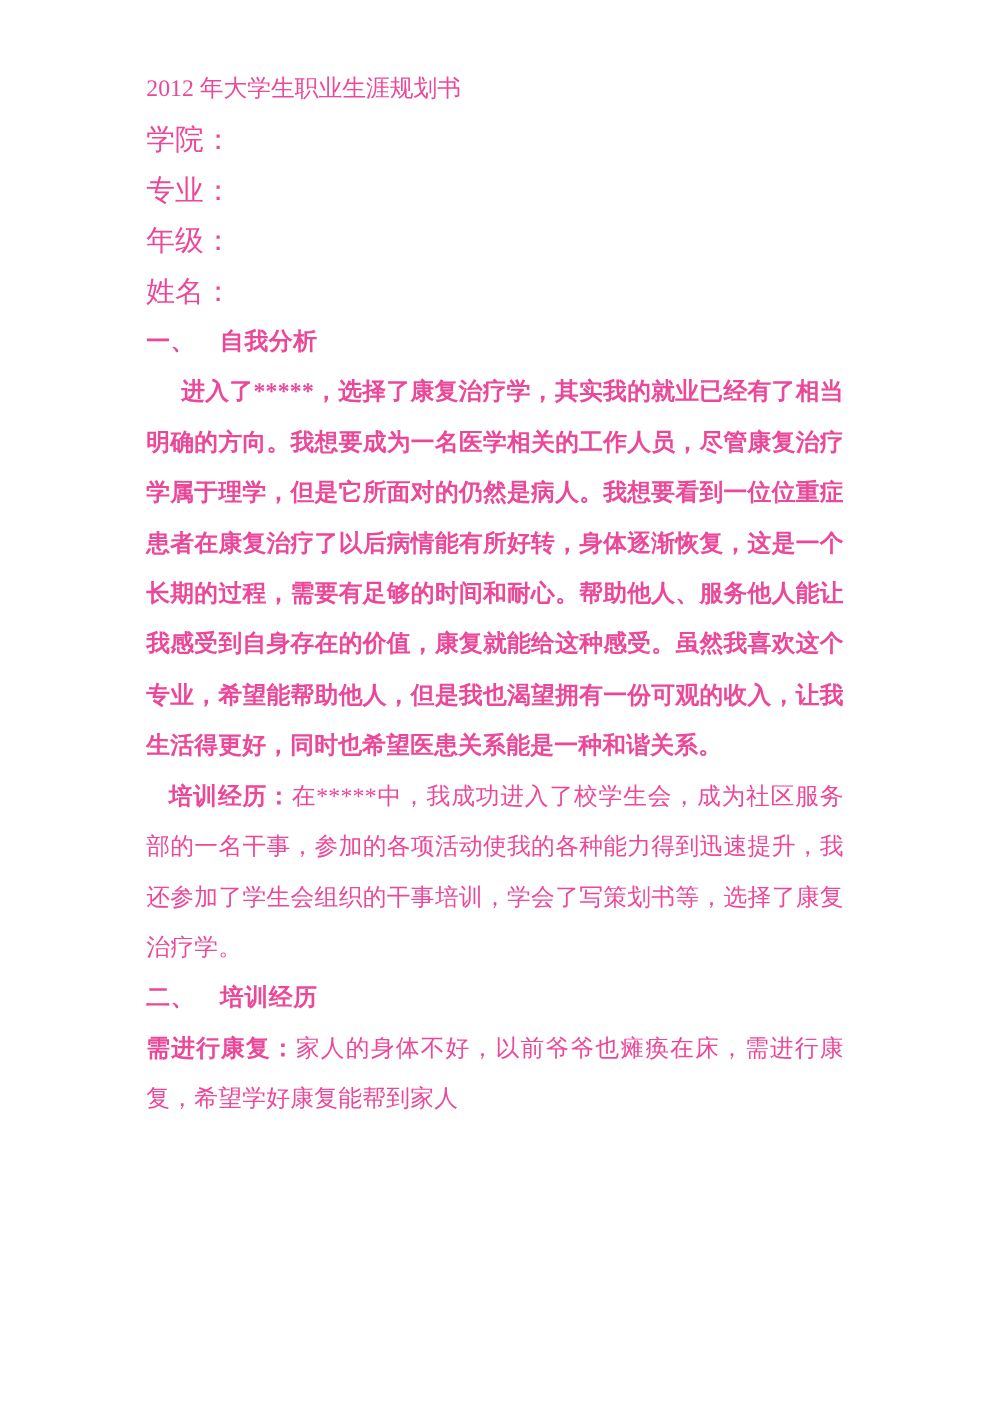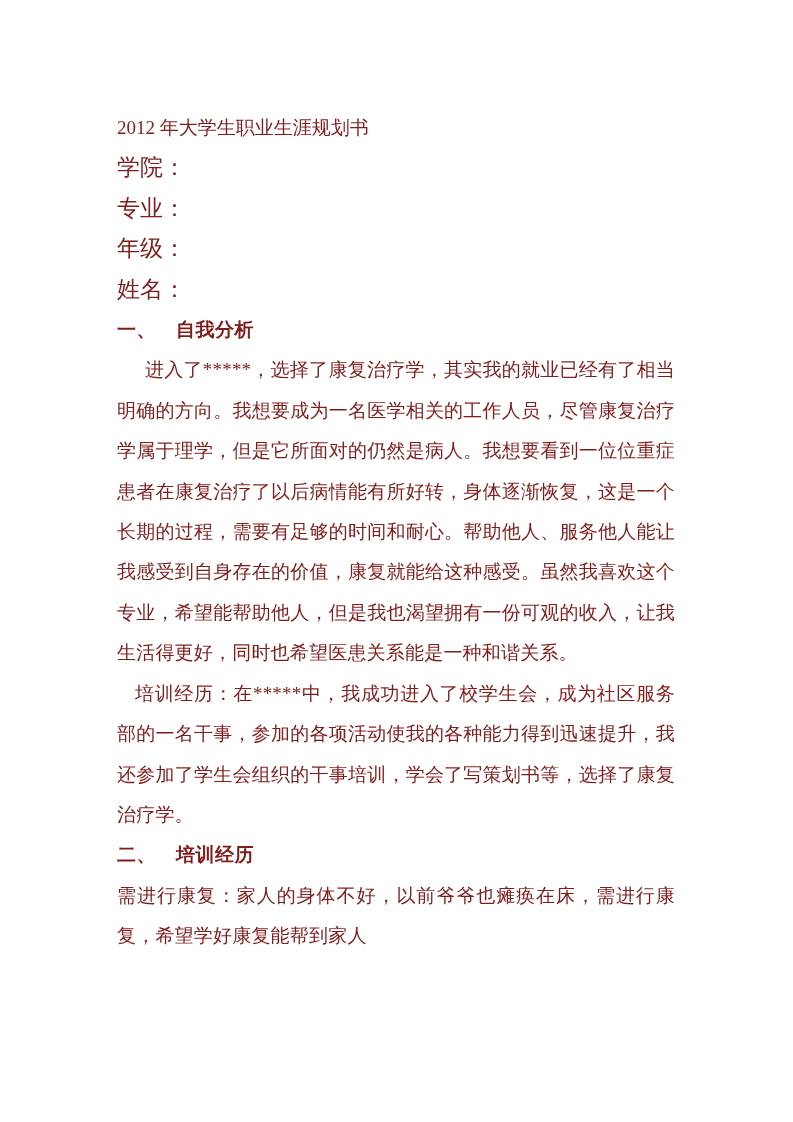--- a/index.html
+++ b/index.html
@@ -6,22 +6,22 @@
     margin: 0;
     padding: 0;
     background: #ffffff;
   }
   .page {
     position: relative;
     width: 793px;
     height: 1122px;
     box-sizing: border-box;
     background: #ffffff;
-    color: #7f1d1d;
-    padding: 108px 118px 0 117px;
+    color: #ec4899;
+    padding: 52px 118px 0 117px;
     overflow: hidden;
     font-family: "Liberation Serif", "DejaVu Serif", serif;
     font-size: 19px;
     line-height: 40.4px;
   }
   .doc-title {
     font-size: 19px;
     font-weight: normal;
     white-space: nowrap;
   }
@@ -41,26 +41,26 @@
   .sec-heading .hnum {
     display: inline-block;
     margin-right: 20px;
   }
   p.body-para {
     margin: 0;
     text-align: justify;
     text-align-last: left;
     letter-spacing: 0.2px;
   }
-  p.indent-lg { text-indent: 28px; }
+  p.indent-lg { text-indent: 28px; font-weight: bold; }
   p.indent-sm { text-indent: 18px; }
   p.indent-none { text-indent: 0; }
   .lead {
     font-family: "Liberation Sans", "DejaVu Sans", sans-serif;
-    font-weight: normal;
+    font-weight: bold;
   }
 </style>
 </head>
 <body>
 
 <div class="page">
 
   <div class="doc-title">2012 年大学生职业生涯规划书</div>
 
   <div class="info-line">学院：</div>

